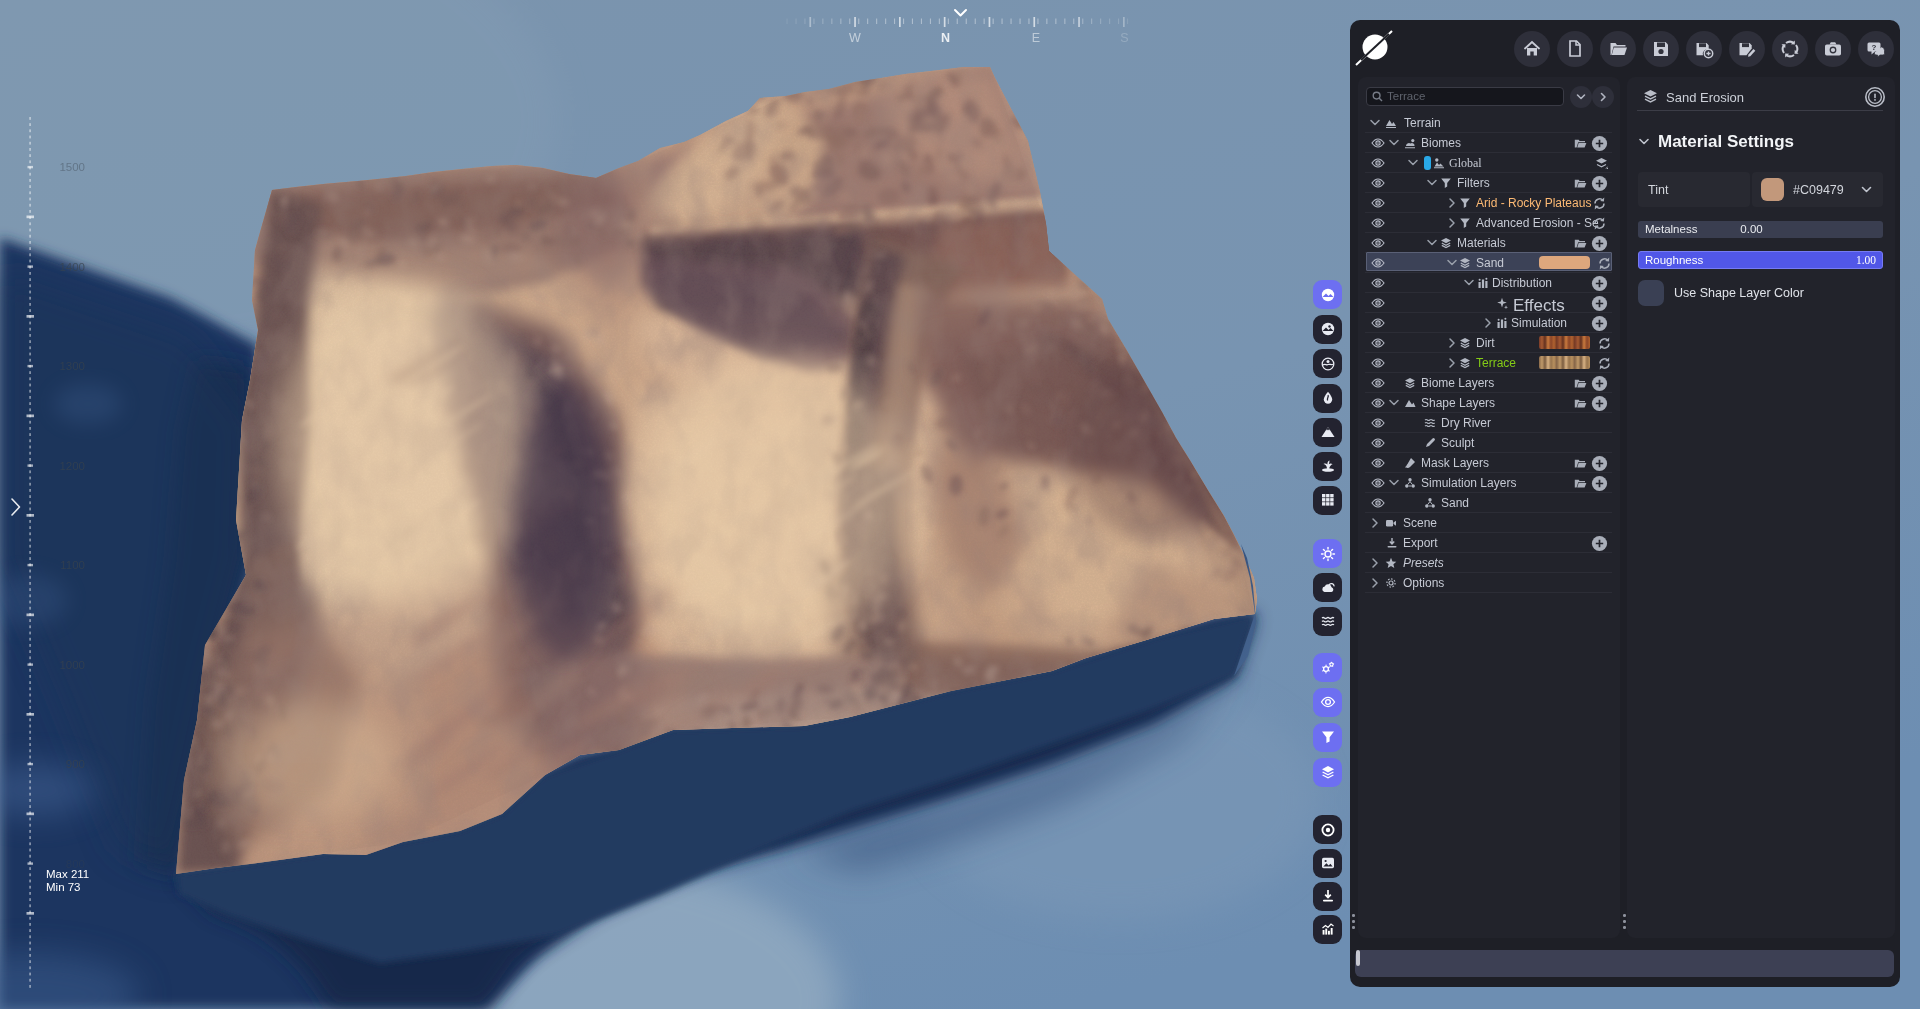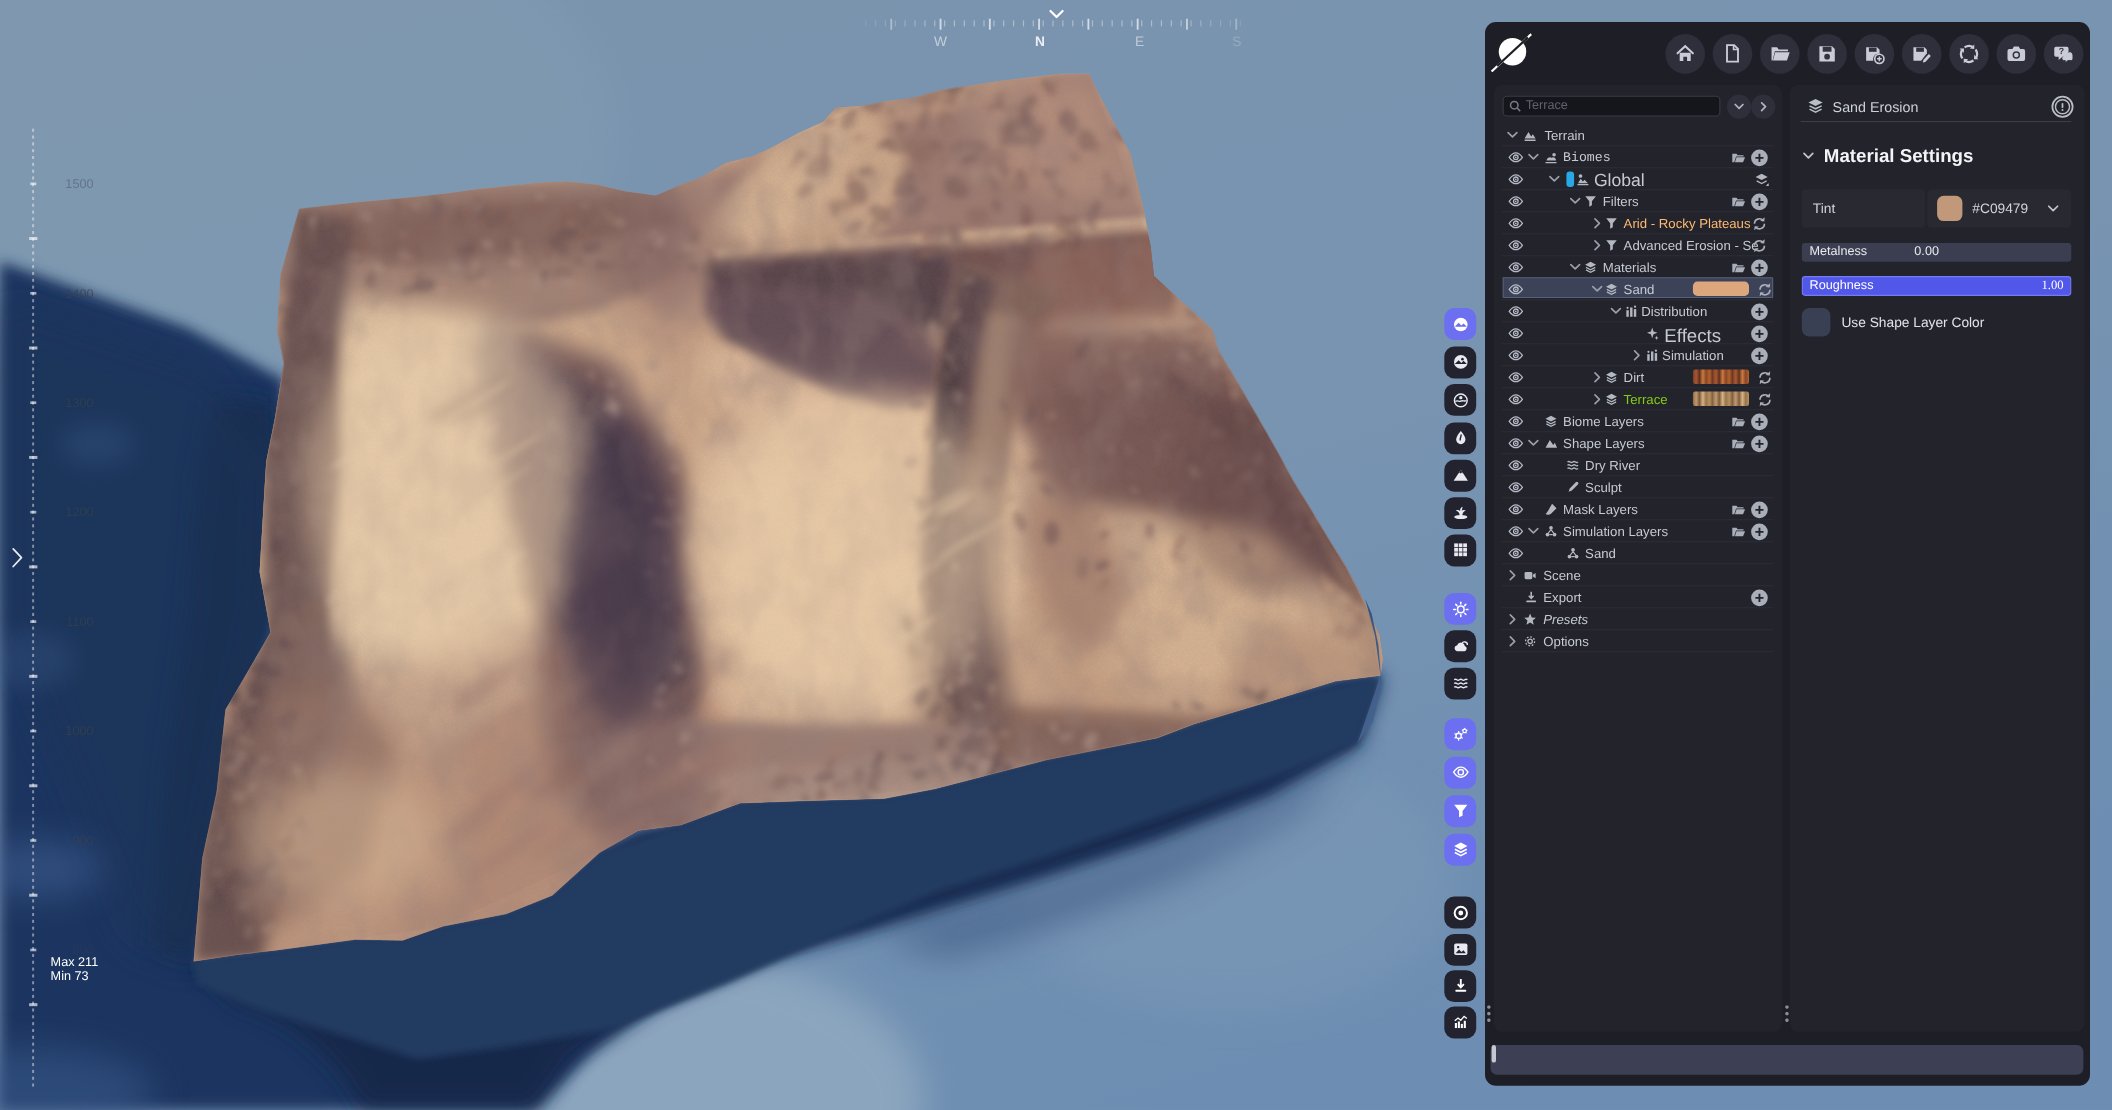--- a/index.html
+++ b/index.html
@@ -1604,21 +1604,21 @@
           <circle cx="7" cy="6" r="0.8" fill="#b6bac6"></circle>
         </svg>
         <svg width="12" height="12" viewBox="0 0 12 12" style="position:absolute;left:30px;top:60px">
           <path d="M2 3.5 L6 7.5 L10 3.5" stroke="#9aa0ab" stroke-width="1.5" fill="none" stroke-linecap="round" stroke-linejoin="round"></path>
         </svg>
         <svg width="12" height="12" viewBox="0 0 12 12" style="position:absolute;left:46px;top:60px">
           <path d="M2 9 A3 3 0 0 1 6.5 6.4 A2.6 2.6 0 0 1 10.5 9 Z" fill="#b2b7c2"></path>
           <circle cx="8.8" cy="3.6" r="1.6" fill="#b2b7c2"></circle>
           <path d="M1 10.8 L11 10.8" stroke="#b2b7c2" stroke-width="1.1"></path>
         </svg>
-        <div style="position:absolute;left:63px;top:59px;font-size:12px;color:#c6cad4;white-space:nowrap;font-family:Liberation Mono, monospace;">Biomes</div>
+        <div style="position:absolute;left:63px;top:59px;font-size:12px;color:#c6cad4;white-space:nowrap;">Biomes</div>
         <svg width="13" height="11" viewBox="0 0 13 11" style="position:absolute;left:216px;top:61px">
           <path d="M0.8 1.8 L4.7 1.8 L5.6 3.1 L11 3.1 L11 4.2 L4.2 4.2 L2.6 9.5 L0.8 9.5 Z" fill="#a9aeb9"></path>
           <path d="M4.6 5 L12.4 5 L10.6 9.5 L3.2 9.5 Z" fill="#a9aeb9"></path>
         </svg>
         <svg width="17" height="17" viewBox="0 0 17 17" style="position:absolute;left:233px;top:58px">
           <circle cx="8.5" cy="8.5" r="7.6" fill="#a9aeb9"></circle>
           <path d="M8.5 4.8 L8.5 12.2 M4.8 8.5 L12.2 8.5" stroke="#22232b" stroke-width="1.7"></path>
         </svg>
         <div style="position:absolute;left:7px;top:95px;width:247px;height:1px;background:#2c2d36;"></div>
         <svg width="14" height="12" viewBox="0 0 14 12" style="position:absolute;left:13px;top:80px">
@@ -1628,21 +1628,21 @@
         </svg>
         <svg width="12" height="12" viewBox="0 0 12 12" style="position:absolute;left:49px;top:80px">
           <path d="M2 3.5 L6 7.5 L10 3.5" stroke="#9aa0ab" stroke-width="1.5" fill="none" stroke-linecap="round" stroke-linejoin="round"></path>
         </svg>
         <div style="position:absolute;left:66px;top:79px;width:7px;height:14px;border-radius:3px;background:#29a8e6;"></div>
         <svg width="12" height="12" viewBox="0 0 12 12" style="position:absolute;left:75px;top:80px">
           <path d="M1.5 9.5 L4 5.5 L6 8 L7.5 6.5 L10.5 9.5 Z" fill="#b2b7c2"></path>
           <circle cx="3.8" cy="3" r="1.7" fill="#b2b7c2"></circle>
           <path d="M1 10.8 L11 10.8" stroke="#b2b7c2" stroke-width="1.1"></path>
         </svg>
-        <div style="position:absolute;left:91px;top:79px;font-size:16px;color:#c6cad4;white-space:nowrap;">Global</div>
+        <div style="position:absolute;left:91px;top:79px;font-size:12px;color:#c6cad4;white-space:nowrap;font-family:Liberation Serif, serif;">Global</div>
         <svg width="13" height="12" viewBox="0 0 13 12" style="position:absolute;left:237px;top:80px">
           <path d="M6.5 1 L12 3.8 L6.5 6.6 L1 3.8 Z" fill="#b2b7c2"></path>
           <path d="M2 7.5 L6.5 9.8 L11 7.5" stroke="#b2b7c2" stroke-width="1.2" fill="none"></path>
           <path d="M11.5 10.5 L13 12 M13 9.5 L13 12 L10.5 12" stroke="#b2b7c2" stroke-width="1"></path>
         </svg>
         <div style="position:absolute;left:7px;top:115px;width:247px;height:1px;background:#2c2d36;"></div>
         <svg width="14" height="12" viewBox="0 0 14 12" style="position:absolute;left:13px;top:100px">
           <path d="M1 6 C3 3.2 5 2 7 2 C9 2 11 3.2 13 6 C11 8.8 9 10 7 10 C5 10 3 8.8 1 6 Z" fill="none" stroke="#b6bac6" stroke-width="1.2"></path>
           <circle cx="7" cy="6" r="2.1" fill="none" stroke="#b6bac6" stroke-width="1.2"></circle>
           <circle cx="7" cy="6" r="0.8" fill="#b6bac6"></circle>

